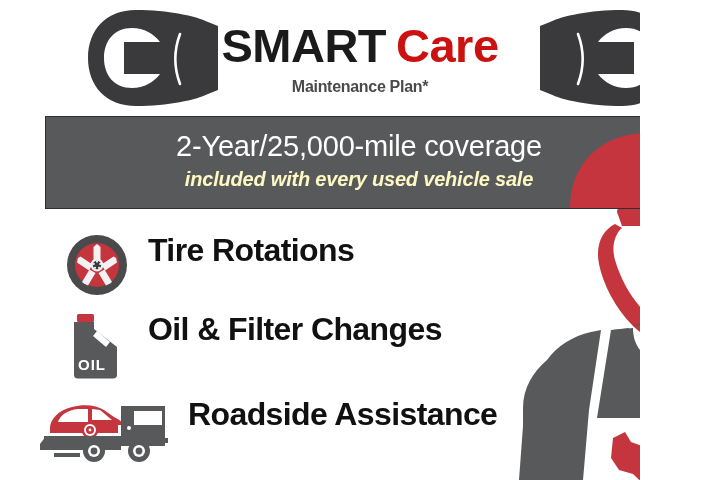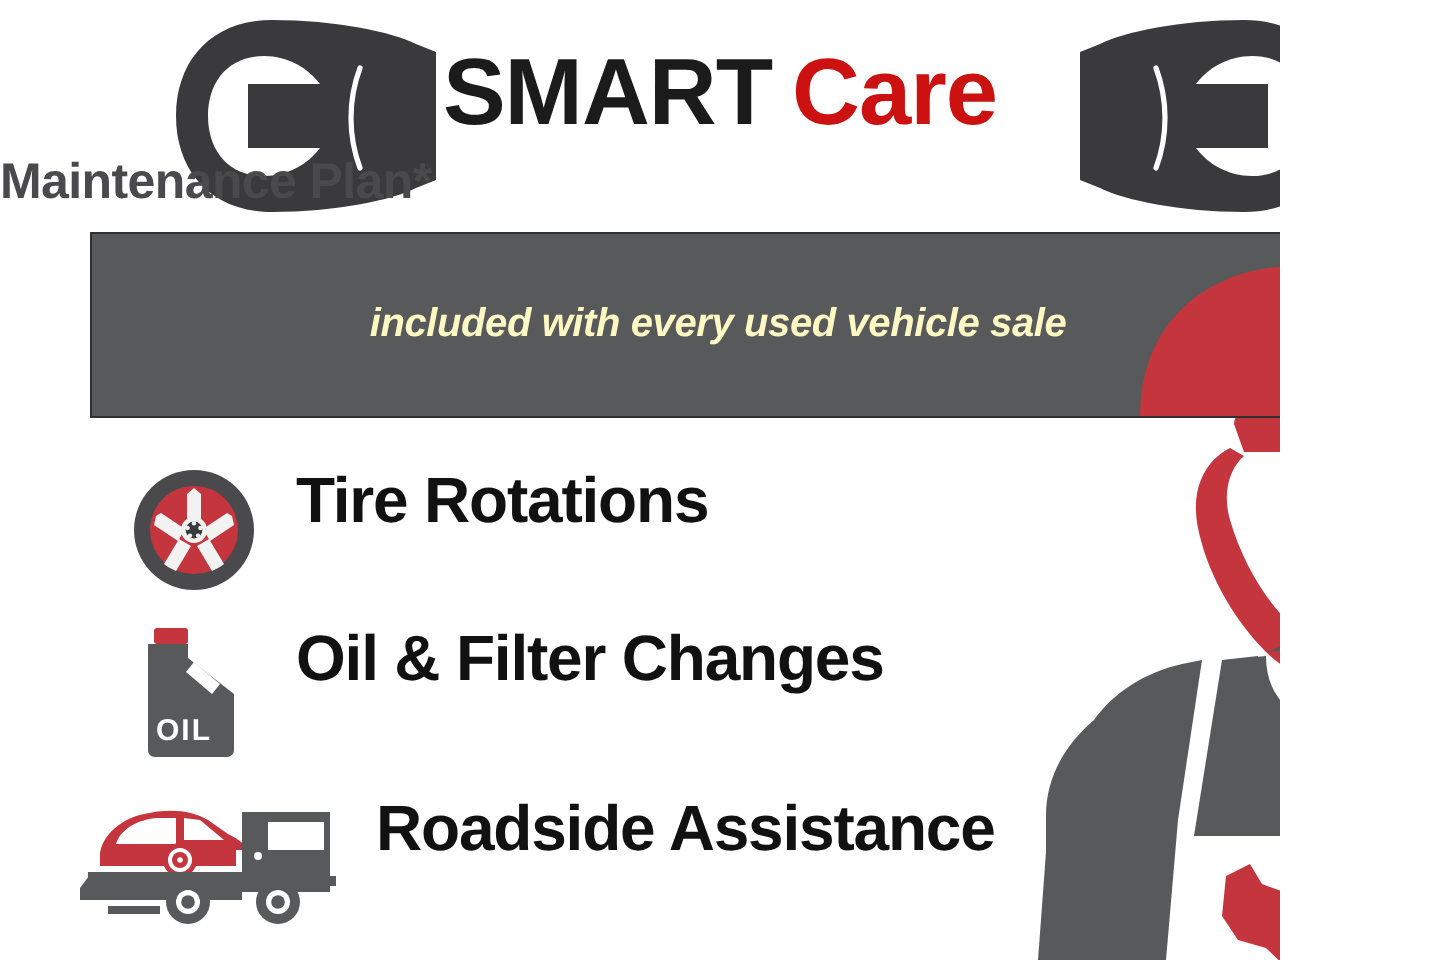--- a/index.html
+++ b/index.html
@@ -65,22 +65,22 @@
     font-weight: bold;
     letter-spacing: -0.5px;
     color: #cc1111;
     margin-left: 10px;
   }
   .brand-sub {
     position: absolute;
     left: 0;
     top: 79px;
     width: 720px;
-    text-align: left;
-    font-size: 25px;
+    text-align: center;
+    font-size: 16px;
     font-weight: bold;
     color: #4a4a4c;
     letter-spacing: -0.3px;
     line-height: 1;
     white-space: nowrap;
   }
 
   
   .mechanic {
     position: absolute;
@@ -233,20 +233,21 @@
       </g>
     </svg>
   </div>
 
   <div class="banner">
     <svg class="banner-cap-clip" viewBox="0 0 160 93" width="160" height="93" aria-hidden="true">
       <path d="M58 93 C58 46 92 18 136 18 L160 18 L160 93 Z" fill="#c4353e"></path>
       <path d="M55 82 L160 80 L160 93 L55 93 Z" fill="#58595b" opacity="0"></path>
     </svg>
     <div class="banner-inner">
+      <div class="banner-line1">2-Year/25,000-mile coverage</div>
       <div class="banner-line2">included with every used vehicle sale</div>
     </div>
   </div>
 
   <div class="benefit" id="row-tire">
     <div class="benefit-icon">
       <svg viewBox="0 0 62 62" width="62" height="62" aria-hidden="true">
         <circle cx="31" cy="31" r="30" fill="#4a4a4c"></circle>
         <circle cx="31" cy="31" r="22" fill="#c4353e"></circle>
         <g fill="#f2f2f2">

